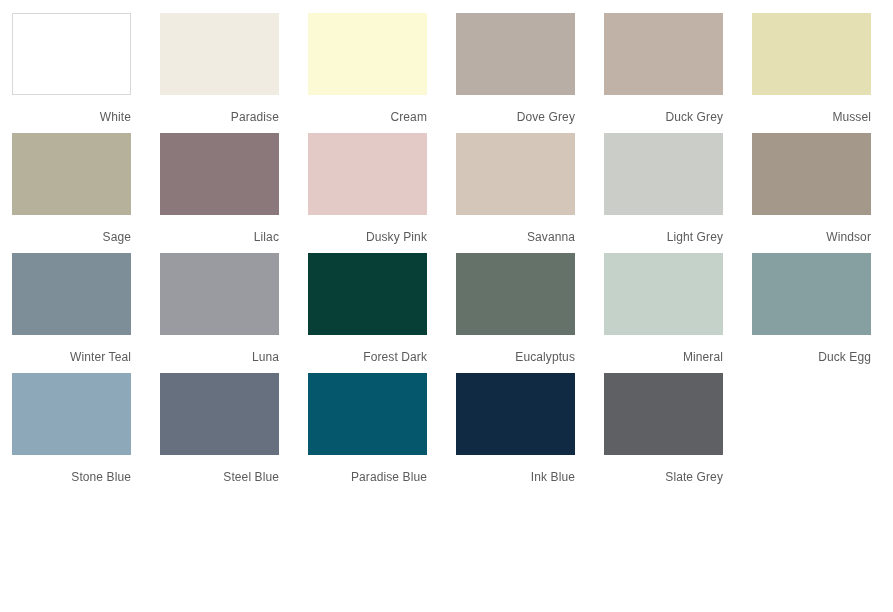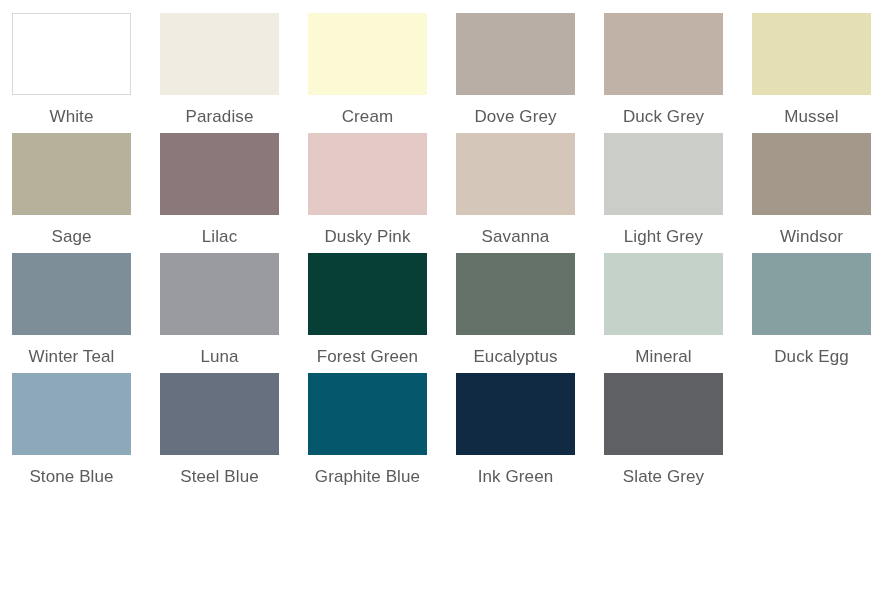--- a/index.html
+++ b/index.html
@@ -31,22 +31,22 @@
   .swatch-chip {
     width: 119px;
     height: 82px;
     box-sizing: border-box;
   }
   .swatch-chip.bordered {
     border: 1px solid #d8d8d8;
   }
   .swatch-label {
     width: 119px;
-    text-align: center;
-    font-size: 17px;
+    text-align: right;
+    font-size: 12px;
     line-height: 14px;
     color: #5b5b5b;
     margin-top: 15px;
     letter-spacing: 0.1px;
     white-space: nowrap;
   }
 </style>
 </head>
 <body>
 
@@ -102,21 +102,21 @@
     <div class="swatch-cell">
       <div class="swatch-chip" style="background-color: rgb(125, 142, 153);"></div>
       <div class="swatch-label">Winter Teal</div>
     </div>
     <div class="swatch-cell">
       <div class="swatch-chip" style="background-color: rgb(154, 155, 160);"></div>
       <div class="swatch-label">Luna</div>
     </div>
     <div class="swatch-cell">
       <div class="swatch-chip" style="background-color: rgb(7, 62, 53);"></div>
-      <div class="swatch-label">Forest Green</div>
+      <div class="swatch-label">Forest Dark</div>
     </div>
     <div class="swatch-cell">
       <div class="swatch-chip" style="background-color: rgb(101, 114, 106);"></div>
       <div class="swatch-label">Eucalyptus</div>
     </div>
     <div class="swatch-cell">
       <div class="swatch-chip" style="background-color: rgb(196, 210, 202);"></div>
       <div class="swatch-label">Mineral</div>
     </div>
     <div class="swatch-cell">
@@ -126,23 +126,23 @@
     <div class="swatch-cell">
       <div class="swatch-chip" style="background-color: rgb(141, 168, 184);"></div>
       <div class="swatch-label">Stone Blue</div>
     </div>
     <div class="swatch-cell">
       <div class="swatch-chip" style="background-color: rgb(102, 112, 126);"></div>
       <div class="swatch-label">Steel Blue</div>
     </div>
     <div class="swatch-cell">
       <div class="swatch-chip" style="background-color: rgb(5, 87, 107);"></div>
-      <div class="swatch-label">Graphite Blue</div>
+      <div class="swatch-label">Paradise Blue</div>
     </div>
     <div class="swatch-cell">
       <div class="swatch-chip" style="background-color: rgb(15, 42, 66);"></div>
-      <div class="swatch-label">Ink Green</div>
+      <div class="swatch-label">Ink Blue</div>
     </div>
     <div class="swatch-cell">
       <div class="swatch-chip" style="background-color: rgb(94, 96, 100);"></div>
       <div class="swatch-label">Slate Grey</div>
     </div>
   </div>
 
 </body></html>

